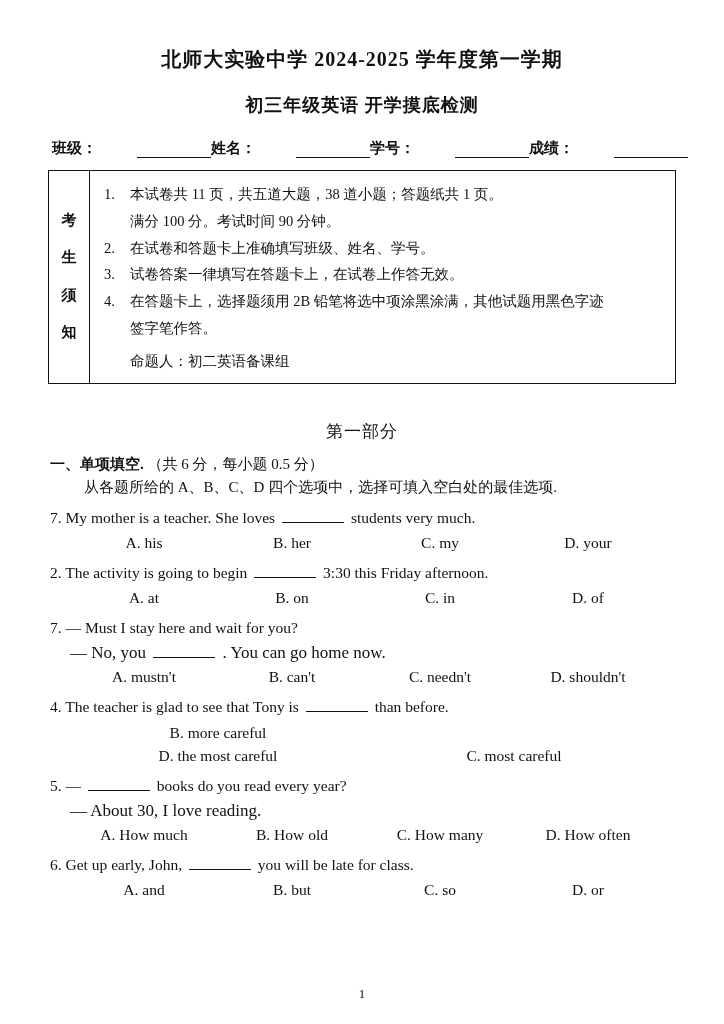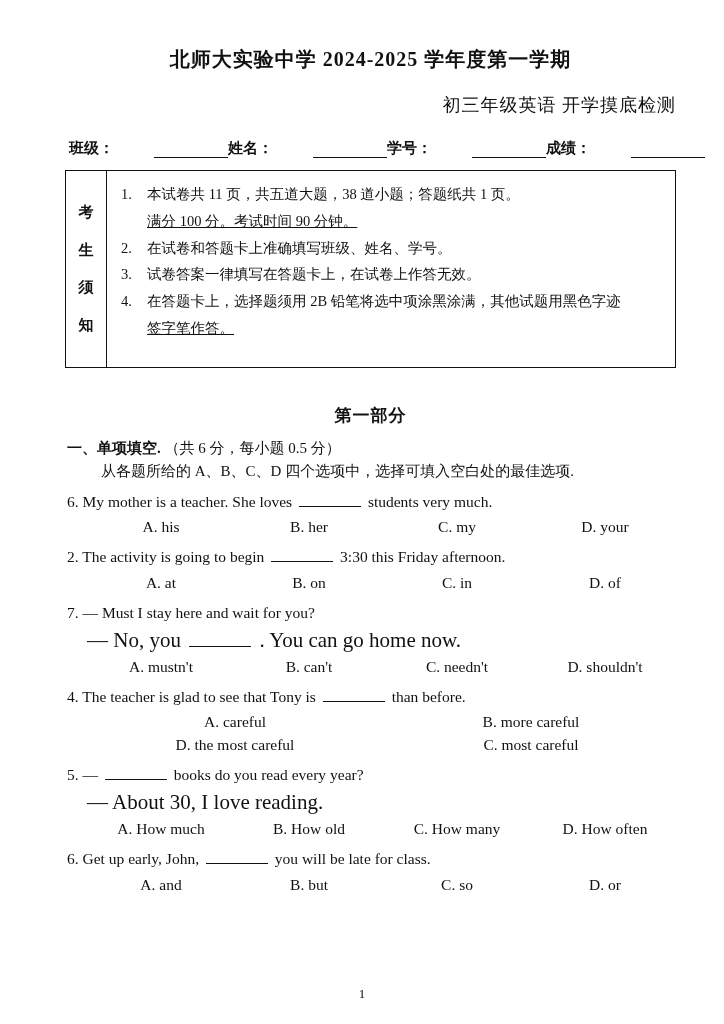--- a/index.html
+++ b/index.html
@@ -12,34 +12,34 @@
     height: 1024px;
     font-family: "Liberation Serif", "DejaVu Serif", serif;
     color: #111111;
     position: relative;
     overflow: hidden;
   }
   .page {
     width: 724px;
     height: 1024px;
     box-sizing: border-box;
-    padding: 38px 48px 10px 65px;
+    padding: 38px 48px 10px 48px;
     position: relative;
   }
   .title-1 {
     text-align: center;
     font-size: 20px;
     font-weight: bold;
     letter-spacing: 1px;
     margin: 8px 0 0 0;
   }
   .title-2 {
-    text-align: right;
+    text-align: center;
     font-size: 18px;
-    font-weight: normal;
+    font-weight: bold;
     letter-spacing: 1px;
     margin: 20px 0 0 0;
   }
   .info-row {
     display: flex;
     justify-content: space-between;
     align-items: flex-end;
     margin: 22px 4px 0 4px;
     font-size: 15px;
   }
@@ -89,51 +89,50 @@
   }
   .notice-num {
     width: 26px;
     flex: none;
   }
   .notice-text {
     flex: 1;
   }
   .notice-sub {
     padding-left: 26px;
-    text-decoration: underline;
   }
   .notice-author {
     padding-left: 26px;
     margin-top: 6px;
   }
   .part-title {
     text-align: center;
     font-size: 17px;
-    font-weight: bold;
+    font-weight: normal;
     margin: 36px 0 12px 0;
     letter-spacing: 1px;
   }
   .section-head {
     font-size: 15px;
     margin: 8px 0 4px 2px;
   }
   .section-head .cn {
     font-weight: bold;
   }
   .instr {
     font-size: 15px;
     margin: 4px 0 6px 36px;
   }
   .q {
     font-size: 15.5px;
     margin: 9px 0 0 2px;
     line-height: 1.5;
   }
   .q-sub {
-    font-size: 21px;
+    font-size: 17px;
     margin: 4px 0 0 22px;
   }
   .blank-in {
     display: inline-block;
     width: 62px;
     border-bottom: 1px solid #111;
     height: 13px;
     margin: 0 3px;
     vertical-align: baseline;
   }
@@ -213,33 +212,34 @@
         <span class="notice-num">3.</span>
         <span class="notice-text">试卷答案一律填写在答题卡上，在试卷上作答无效。</span>
       </div>
 
       <div class="notice-line">
         <span class="notice-num">4.</span>
         <span class="notice-text">在答题卡上，选择题须用 2B 铅笔将选中项涂黑涂满，其他试题用黑色字迹</span>
       </div>
       <div class="notice-sub">签字笔作答。</div>
 
+      <div class="notice-author">命题人：初二英语备课组</div>
     </div>
   </div>
 
   <div class="part-title">第一部分</div>
 
   <div class="section-head">
     <span class="cn">一、单项填空.</span>
     <span>（共 6 分，每小题 0.5 分）</span>
   </div>
   <div class="instr">从各题所给的 A、B、C、D 四个选项中，选择可填入空白处的最佳选项.</div>
 
   <div class="q">
-    <span>6. My mother is a teacher. She loves</span>
+    <span>7. My mother is a teacher. She loves</span>
     <span class="blank-in"></span>
     <span>students very much.</span>
   </div>
   <div class="opts">
     <span class="opt">A. his</span>
     <span class="opt">B. her</span>
     <span class="opt">C. my</span>
     <span class="opt">D. your</span>
   </div>
 
@@ -267,21 +267,20 @@
     <span class="opt">C. needn't</span>
     <span class="opt">D. shouldn't</span>
   </div>
 
   <div class="q">
     <span>4. The teacher is glad to see that Tony is</span>
     <span class="blank-in"></span>
     <span>than before.</span>
   </div>
   <div class="opts two">
-    <span class="opt">A. careful</span>
     <span class="opt">B. more careful</span>
   </div>
   <div class="opts two">
     <span class="opt">D. the most careful</span>
     <span class="opt">C. most careful</span>
   </div>
 
   <div class="q">
     <span>5. —</span>
     <span class="blank-in"></span>

